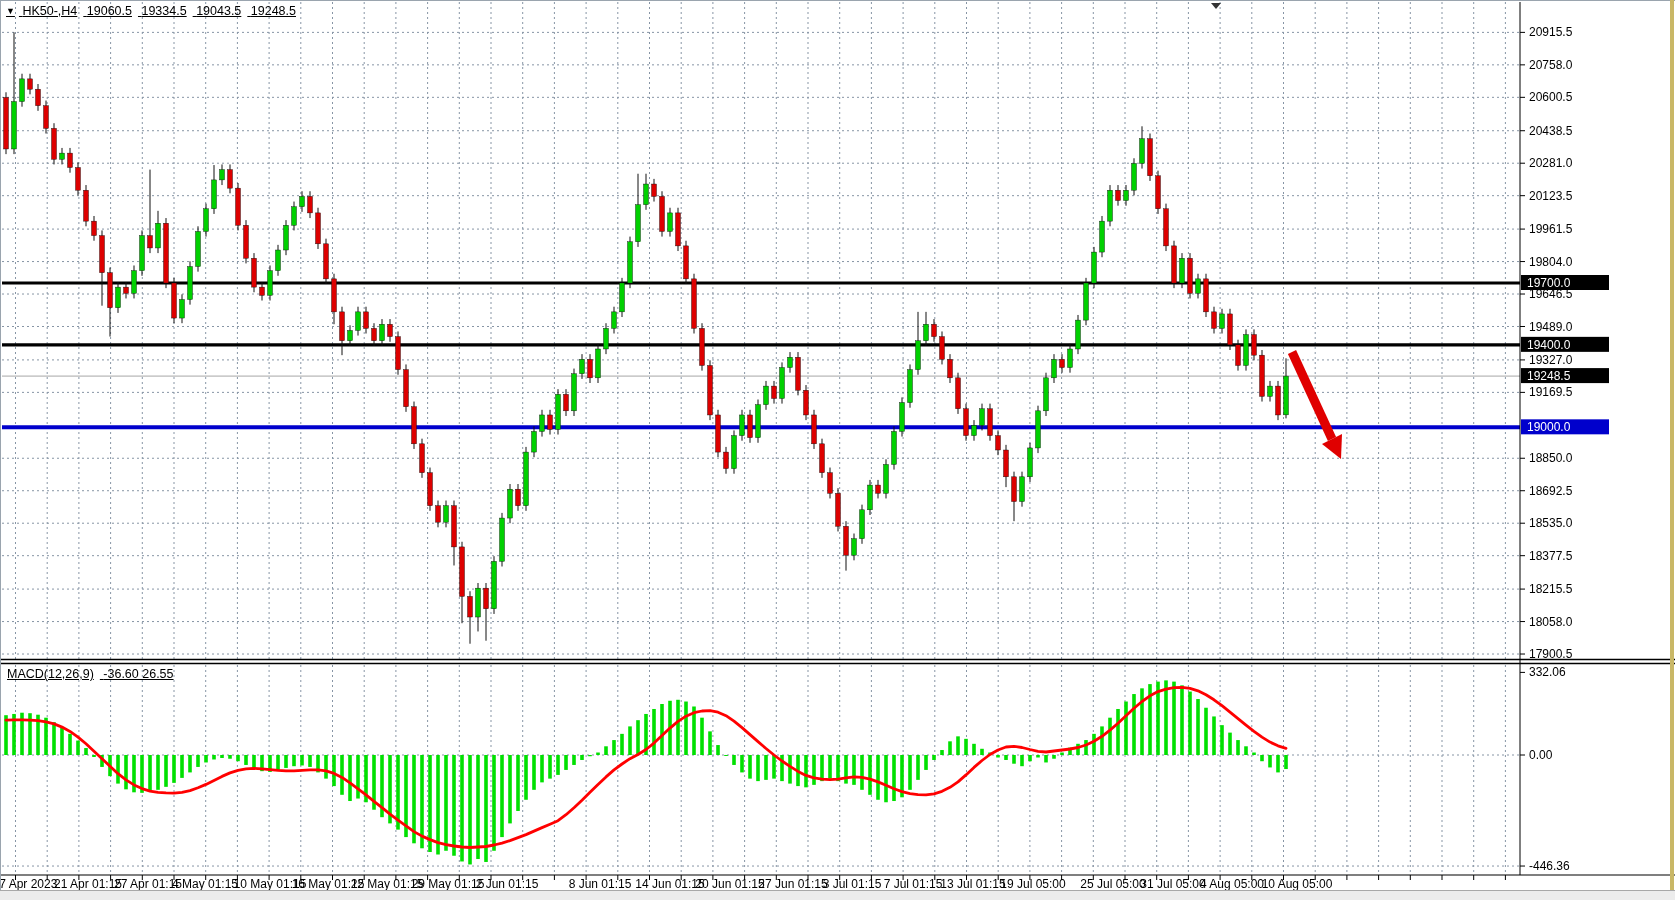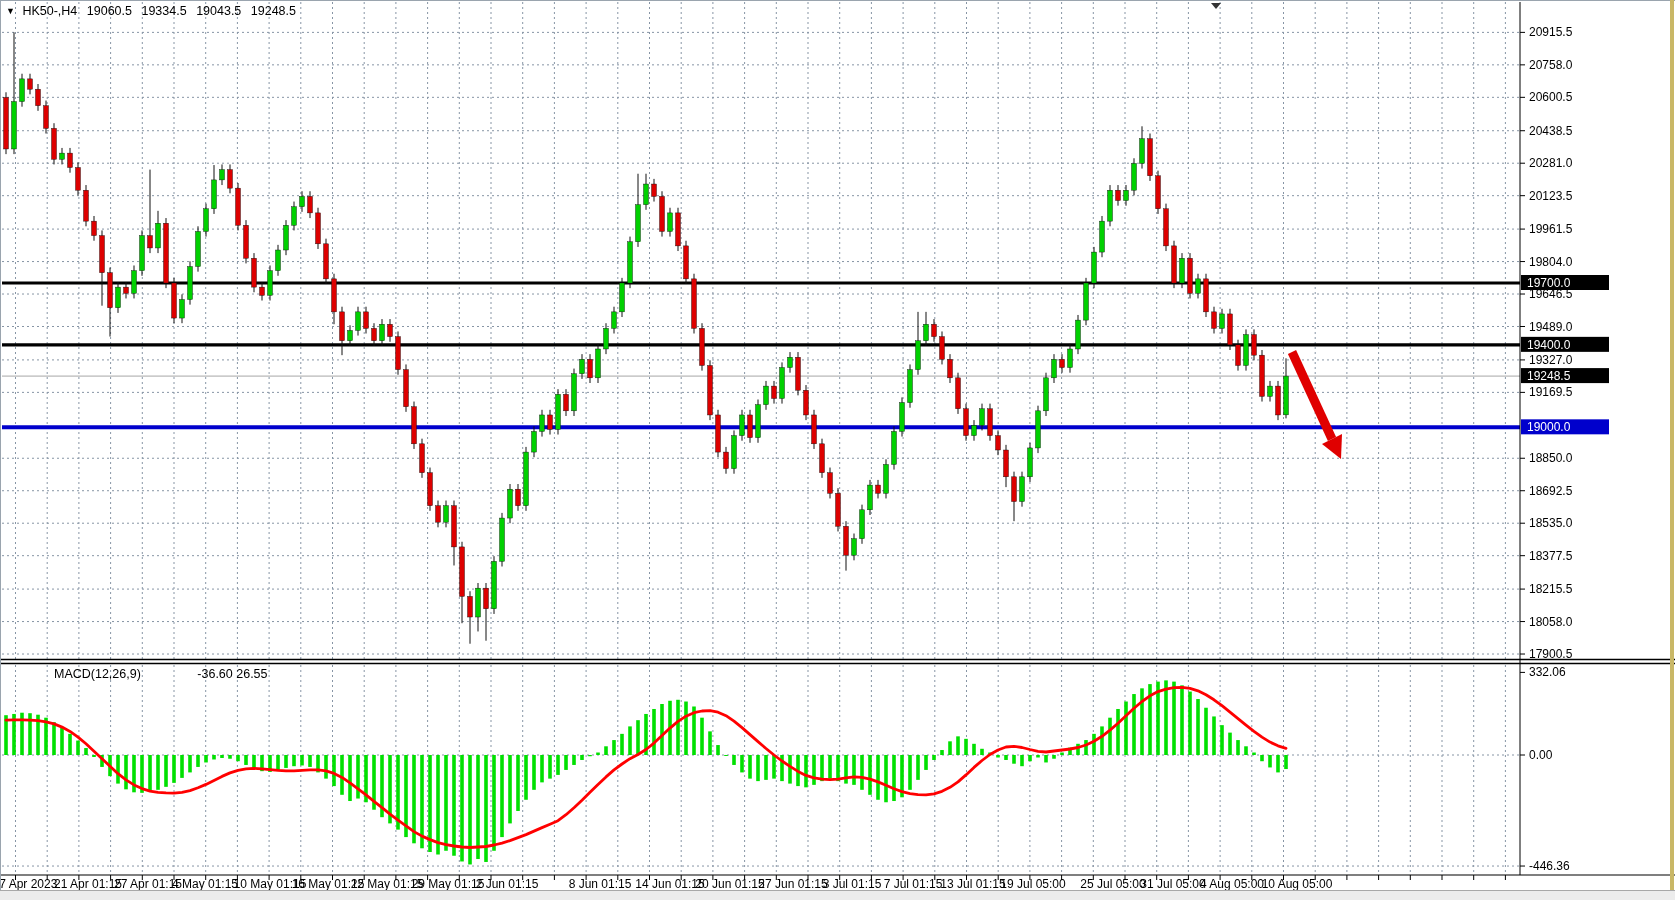--- a/index.html
+++ b/index.html
@@ -1,25 +1,25 @@
 <!DOCTYPE html>
 <html><head>
 <meta charset="utf-8">
 <style>
   html,body{margin:0;padding:0;background:#fff;}
   body{width:1675px;height:900px;position:relative;overflow:hidden;
        font-family:"Liberation Sans",sans-serif;-webkit-font-smoothing:antialiased;}
   #stage{position:absolute;left:0;top:0;width:1675px;height:900px;}
   svg{position:absolute;left:0;top:0;}
-  .overlay{position:absolute;color:#000;font-size:12.5px;white-space:nowrap;z-index:5;}
+  .overlay{position:absolute;color:#000;font-size:12.5px;white-space:nowrap;z-index:5;text-decoration:underline;}
   #ohlc-header{left:6px;top:4px;}
   #ohlc-header .tri{font-size:9px;position:relative;top:-1px;margin-right:4px;}
   #ohlc-header span{margin-right:6px;}
   #macd-header{left:7px;top:667px;}
-  #macd-header span{margin-right:6px;margin-left:47px;}
+  #macd-header span{margin-right:6px;}
   .win-bottom{position:absolute;left:0;top:890px;width:1675px;height:10px;
               background:#ececec;border-top:1px solid #a8a8a8;}
   .win-right{position:absolute;left:1670px;top:0;width:4px;height:890px;background:#c9b766;}
   .win-top{position:absolute;left:0;top:0;width:1675px;height:1px;background:#9aa4ae;}
   .win-left{position:absolute;left:0;top:0;width:1px;height:890px;background:#9aa4ae;}
 </style>
 </head>
 <body>
 
 <div id="stage">

